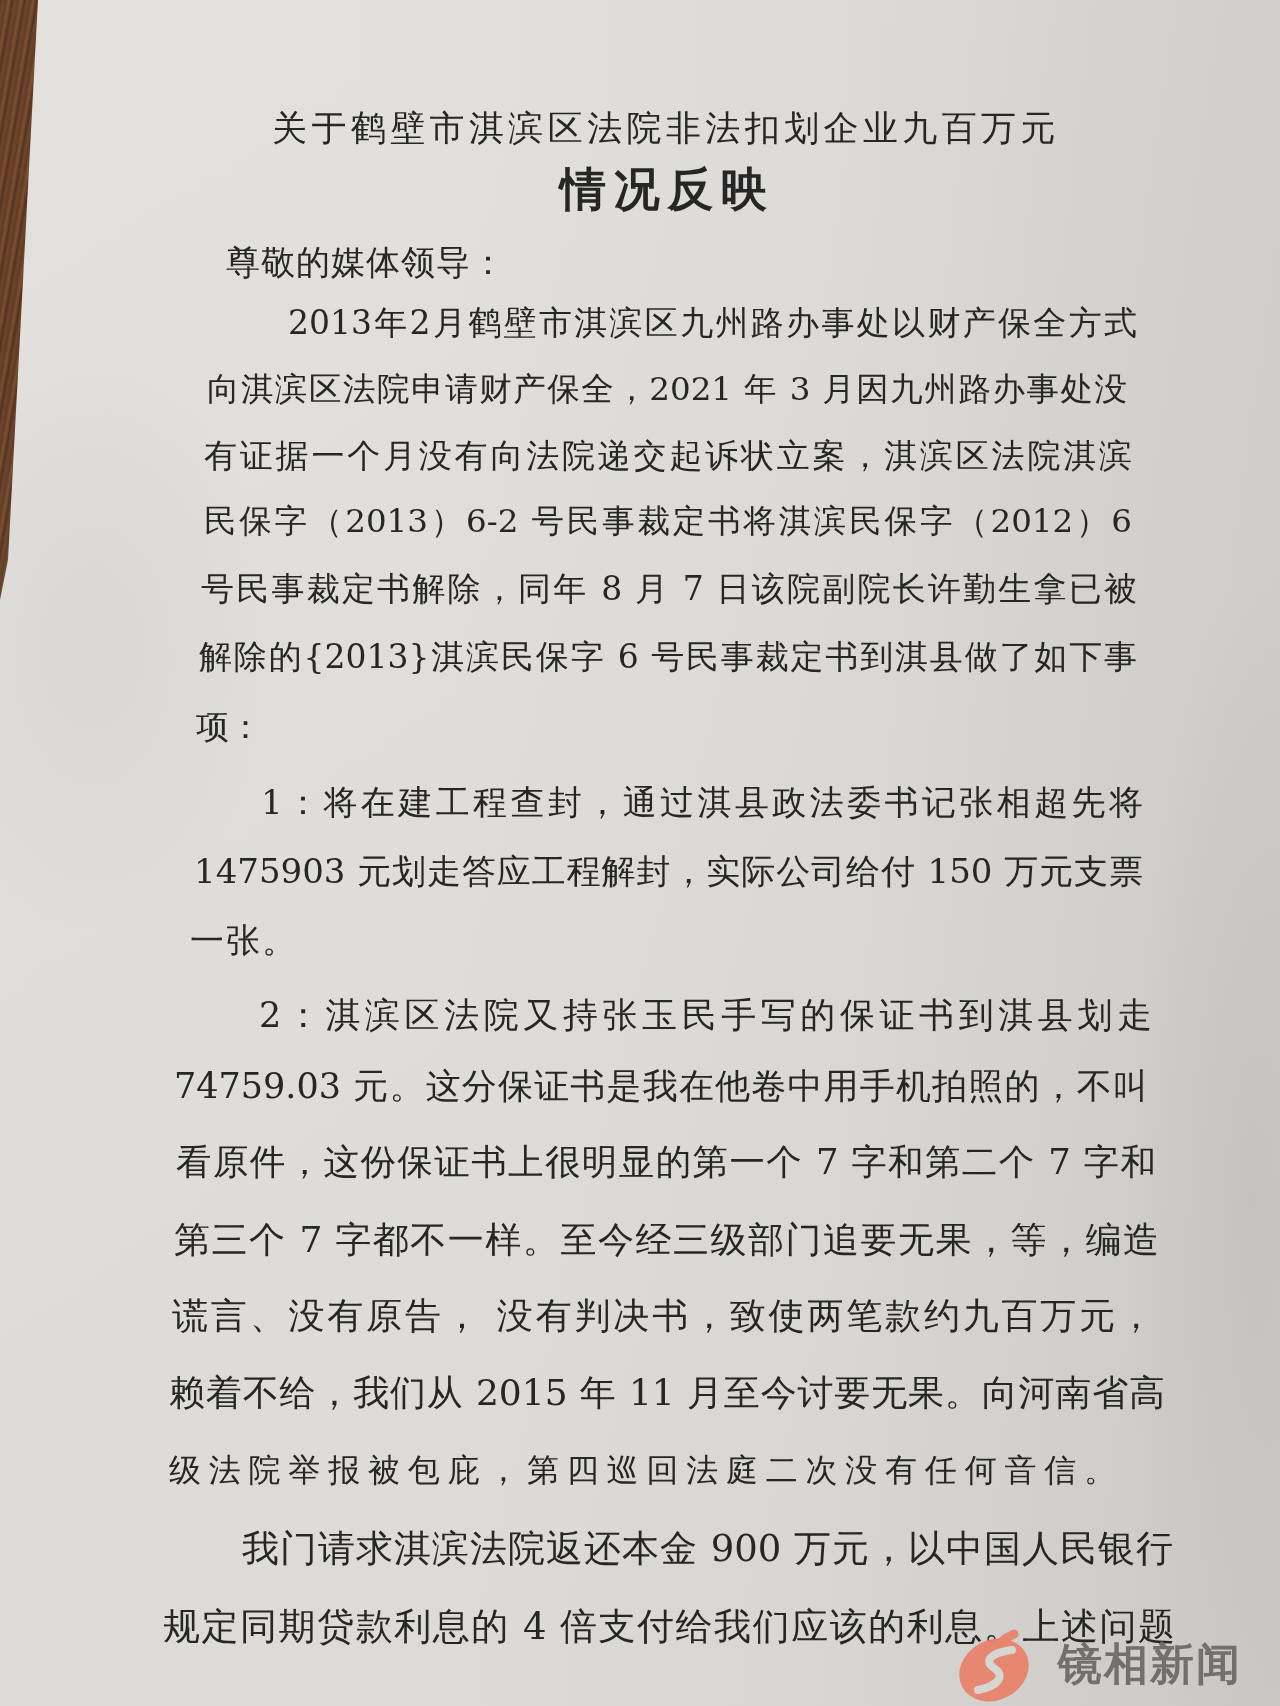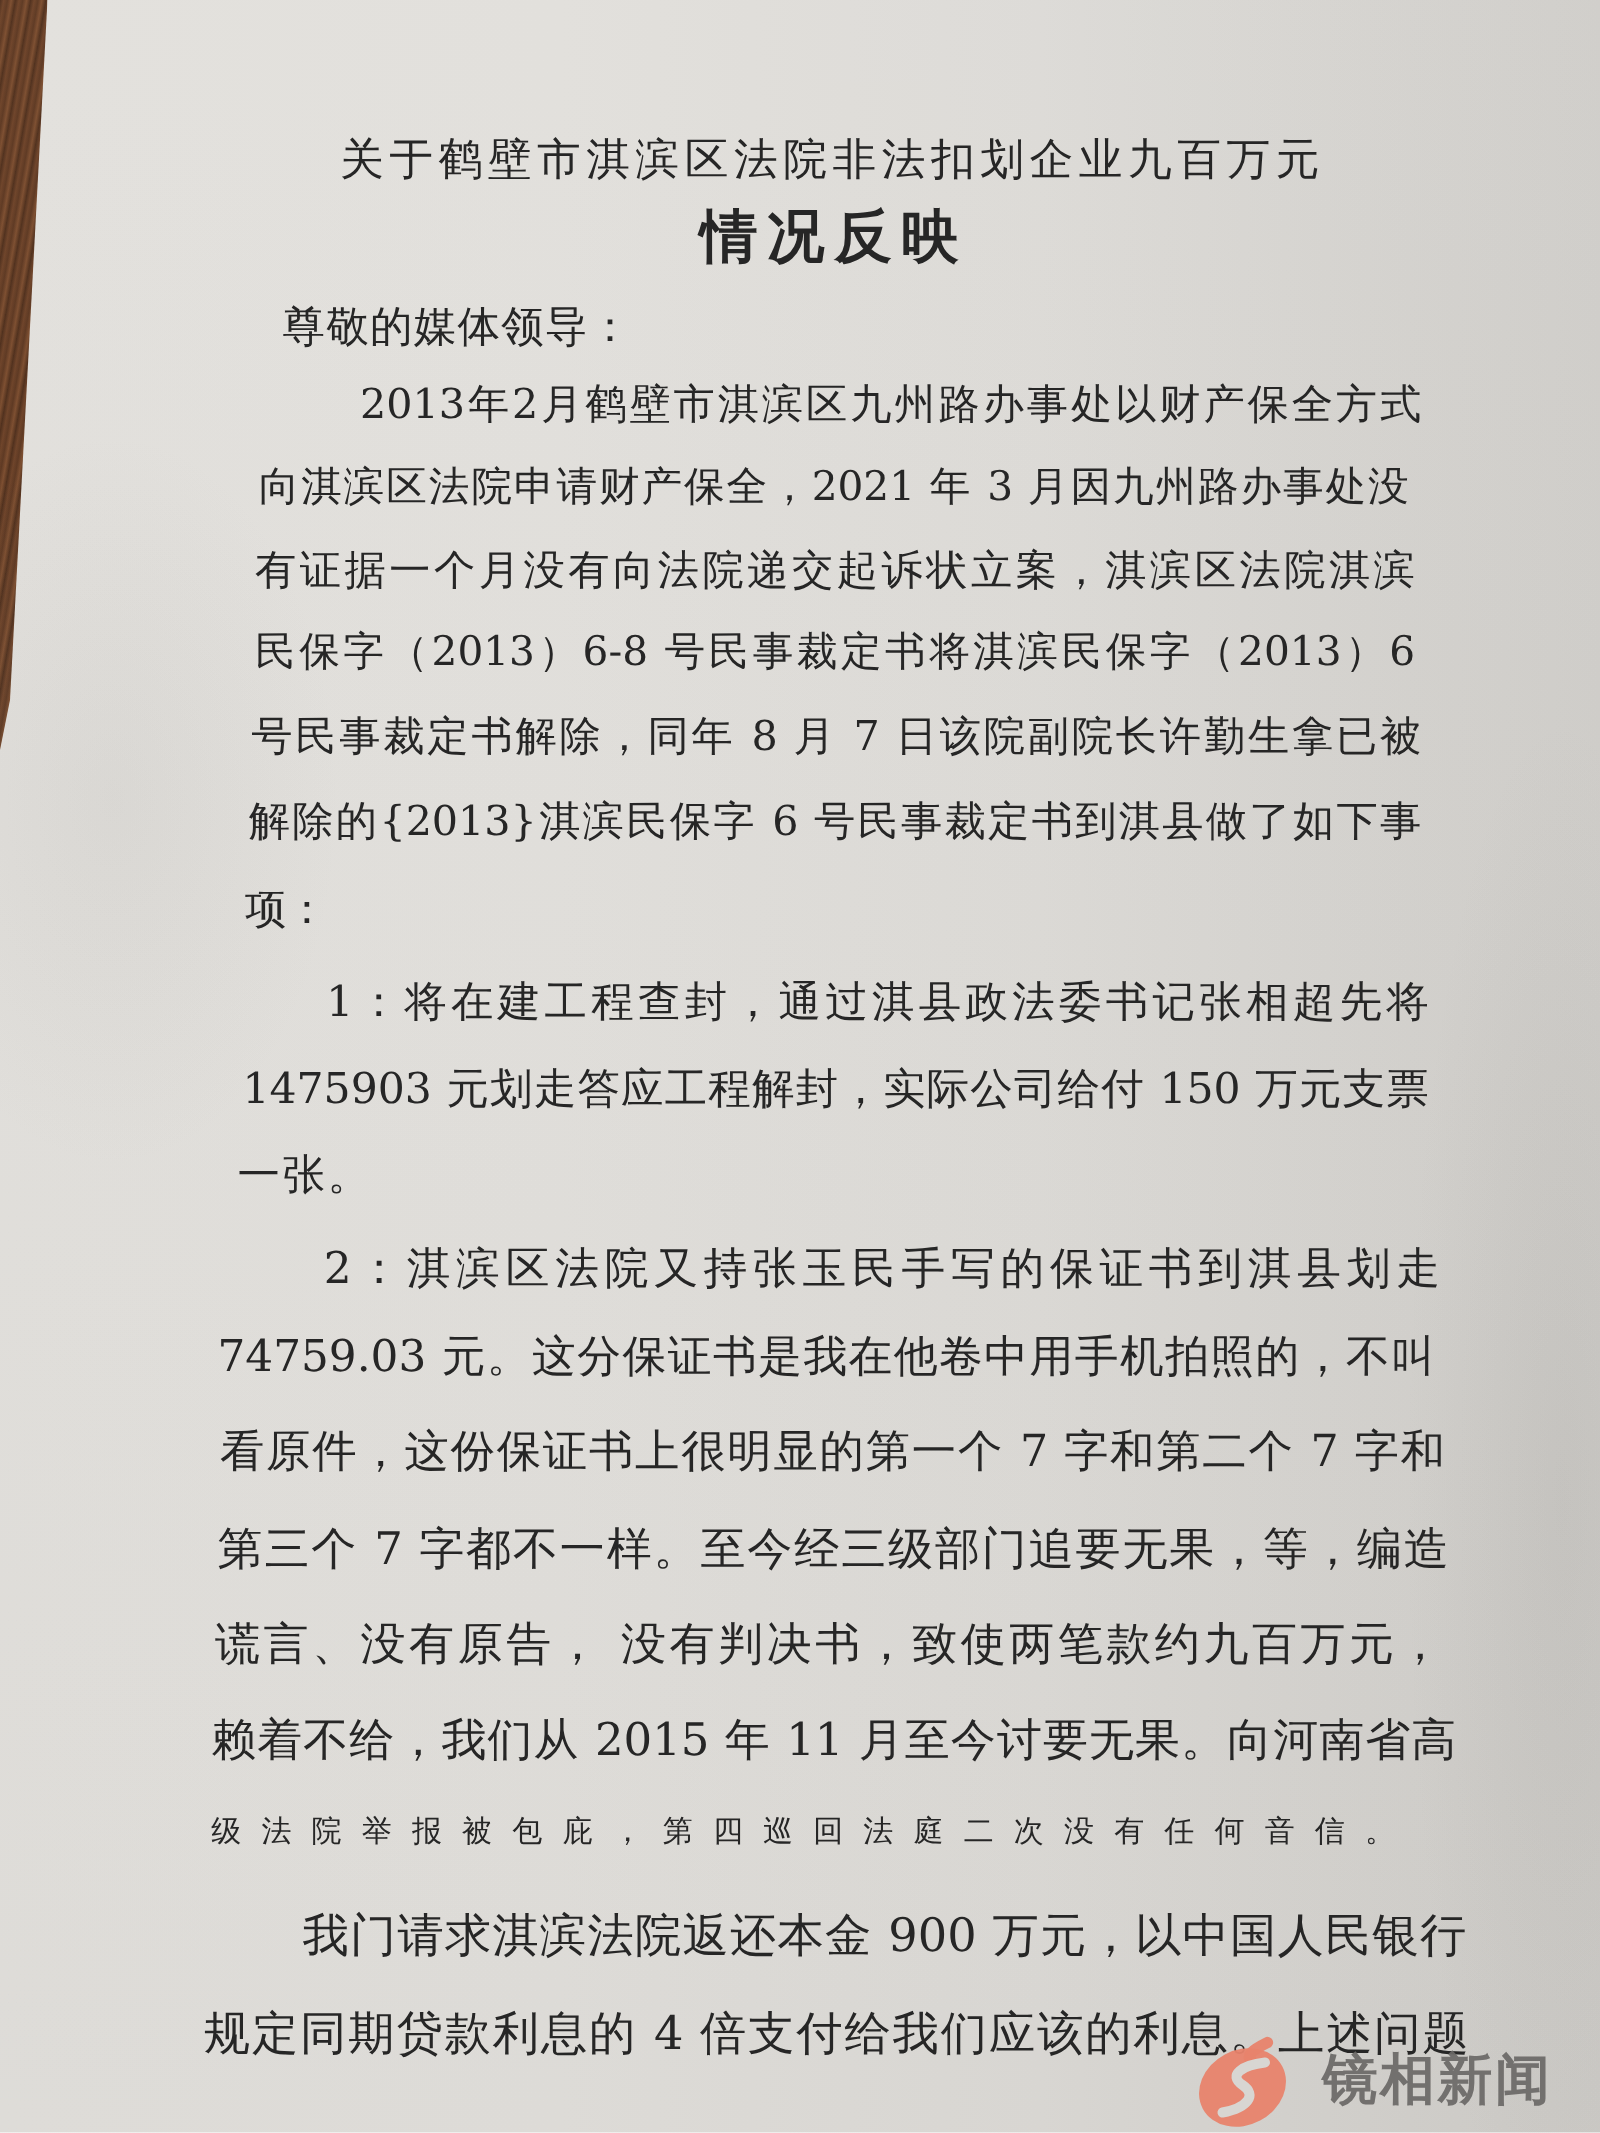--- a/index.html
+++ b/index.html
@@ -43,40 +43,40 @@
 
 <div>
   <div class="ln just title1" style="left:272px; top:107px; width:784px; font-size:35px;">关于鹤壁市淇滨区法院非法扣划企业九百万元</div>
   <div class="ln just title2" style="left:560px; top:162px; width:207px; font-size:46px;">情况反映</div>
   <div class="ln" style="left:226px; top:242px; font-size:34px; letter-spacing:1px;">尊敬的媒体领导：</div>
 
   <div>
     <div class="ln just" style="left:288px; top:303px; width:849px; font-size:33px;">2013年2月鹤壁市淇滨区九州路办事处以财产保全方式</div>
     <div class="ln just" style="left:207px; top:370px; width:920px; font-size:32.5px;">向淇滨区法院申请财产保全，2021 年 3 月因九州路办事处没</div>
     <div class="ln just" style="left:204px; top:436px; width:928px; font-size:33px;">有证据一个月没有向法院递交起诉状立案，淇滨区法院淇滨</div>
-    <div class="ln just" style="left:204px; top:502px; width:928px; font-size:32.5px;">民保字（2013）6-8 号民事裁定书将淇滨民保字（2013）6</div>
+    <div class="ln just" style="left:204px; top:502px; width:928px; font-size:32.5px;">民保字（2013）6-2 号民事裁定书将淇滨民保字（2012）6</div>
     <div class="ln just" style="left:201px; top:569px; width:936px; font-size:33px;">号民事裁定书解除，同年 8 月 7 日该院副院长许勤生拿已被</div>
     <div class="ln just" style="left:199px; top:637px; width:938px; font-size:33px;">解除的{2013}淇滨民保字 6 号民事裁定书到淇县做了如下事</div>
     <div class="ln" style="left:196px; top:707px; font-size:33px;">项：</div>
   </div>
 
   <div>
     <div class="ln just" style="left:261px; top:782px; width:882px; font-size:34px;">1：将在建工程查封，通过淇县政法委书记张相超先将</div>
     <div class="ln just" style="left:194px; top:851px; width:949px; font-size:34px;">1475903 元划走答应工程解封，实际公司给付 150 万元支票</div>
     <div class="ln" style="left:190px; top:920px; font-size:34px; letter-spacing:2px;">一张。</div>
   </div>
 
   <div>
     <div class="ln just" style="left:259px; top:994px; width:893px; font-size:35px;">2：淇滨区法院又持张玉民手写的保证书到淇县划走</div>
     <div class="ln just" style="left:174px; top:1065px; width:974px; font-size:35px;">74759.03 元。这分保证书是我在他卷中用手机拍照的，不叫</div>
     <div class="ln just" style="left:176px; top:1141px; width:980px; font-size:35.5px;">看原件，这份保证书上很明显的第一个 7 字和第二个 7 字和</div>
     <div class="ln just" style="left:174px; top:1218px; width:985px; font-size:36px;">第三个 7 字都不一样。至今经三级部门追要无果，等，编造</div>
     <div class="ln just" style="left:172px; top:1294px; width:982px; font-size:36px;">谎言、没有原告， 没有判决书，致使两笔款约九百万元，</div>
     <div class="ln just" style="left:169px; top:1371px; width:996px; font-size:36px;">赖着不给，我们从 2015 年 11 月至今讨要无果。向河南省高</div>
-    <div class="ln just" style="left:169px; top:1451px; width:947px; font-size:24px;">级法院举报被包庇，第四巡回法庭二次没有任何音信。</div>
+    <div class="ln just" style="left:169px; top:1451px; width:947px; font-size:32px;">级法院举报被包庇，第四巡回法庭二次没有任何音信。</div>
   </div>
 
   <div>
     <div class="ln just" style="left:242px; top:1527px; width:931px; font-size:37px;">我门请求淇滨法院返还本金 900 万元，以中国人民银行</div>
     <div class="ln just" style="left:163px; top:1605px; width:1012px; font-size:37px;">规定同期贷款利息的 4 倍支付给我们应该的利息。上述问题</div>
   </div>
 </div>
 
 <div>
   <svg class="wm-logo" viewBox="0 0 86 78">

